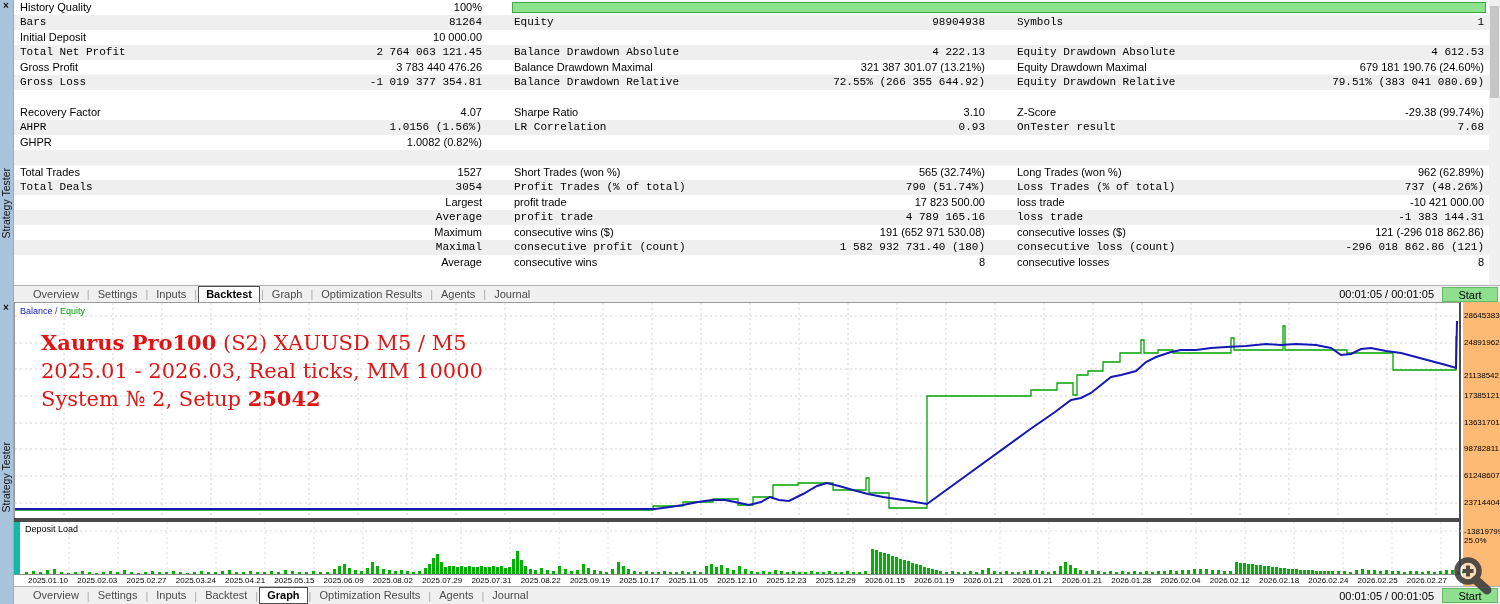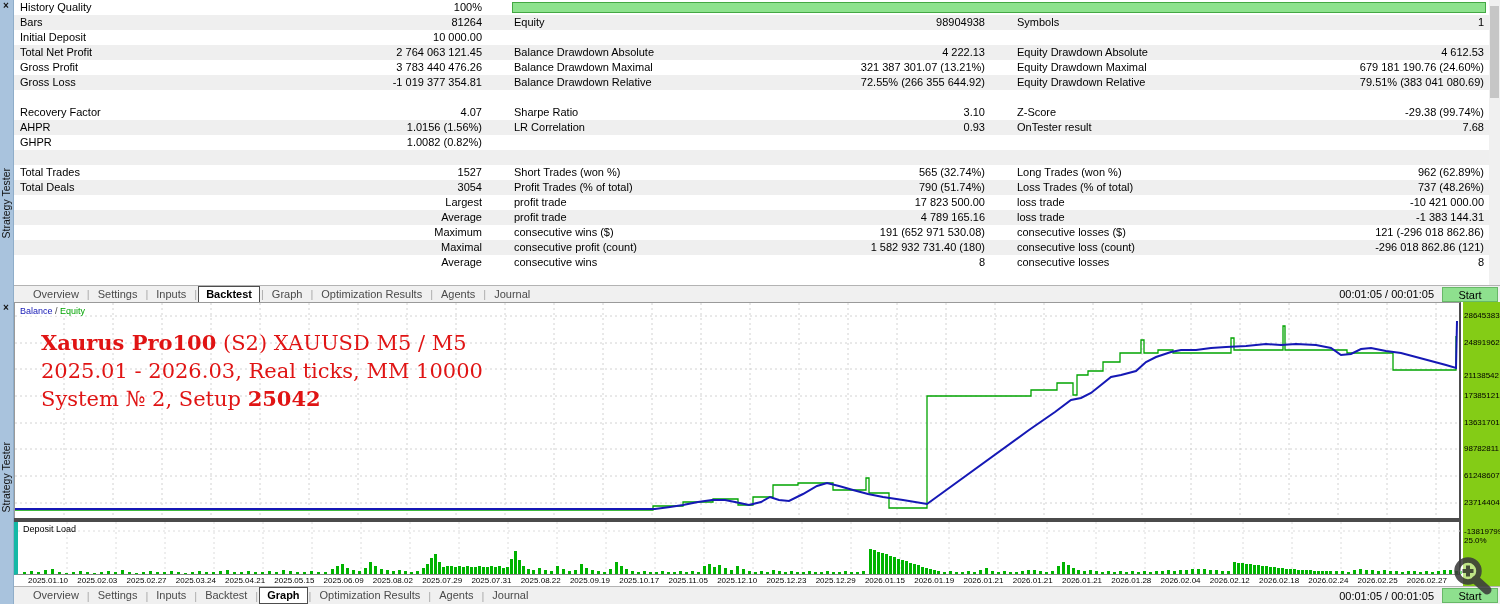--- a/index.html
+++ b/index.html
@@ -7,21 +7,21 @@
   #app{position:relative;width:1500px;height:604px;background:#ffffff;overflow:hidden;}
 
   
   .strip{position:absolute;left:0;width:14px;background:#a9c3dd;border-right:1px solid #8fadc9;box-sizing:border-box;}
   .strip .closex{position:absolute;top:0px;left:3px;font-size:10px;font-weight:bold;color:#111;line-height:12px;cursor:pointer;}
   .strip .vlabel{position:absolute;left:0px;writing-mode:vertical-rl;transform:rotate(180deg);font-size:10.5px;color:#111;white-space:nowrap;}
 
   
   .stats{position:absolute;left:14px;top:0;width:1475px;height:285px;background:#fff;font-size:11px;color:#000;}
   .srow{display:flex;height:15px;line-height:15px;background:#fff;}
-  .srow.shade{background:#efefef;}
+  .srow.shade{background:#efefef;font-family:Liberation Mono, monospace;}
   .scell{display:flex;justify-content:space-between;box-sizing:border-box;overflow:hidden;white-space:nowrap;}
   .scell.c0{width:476px;padding-left:6px;padding-right:8px;}
   .scell.c1{width:503px;padding-left:24px;padding-right:8px;}
   .scell.c2{width:496px;padding-left:24px;padding-right:5px;}
   .qbarwrap{width:999px;box-sizing:border-box;padding-left:22px;padding-right:3px;}
   .qbar{height:11px;margin-top:2px;background:#8de28d;border:1px solid #43a843;box-sizing:border-box;}
 
   
   .vscroll{position:absolute;left:1489px;top:0;width:11px;height:285px;background:#f0f0f0;}
   .vthumb{position:absolute;left:1px;top:6px;width:9px;height:92px;background:#c6c6c6;}
@@ -34,26 +34,26 @@
   .tab.active{background:#fff;border:1px solid #4d4d4d;font-weight:bold;color:#000;}
   .tsep{color:#aaa;padding:0 1px;}
   .bar-right{margin-left:auto;display:flex;align-items:center;}
   .time{font-size:11px;color:#000;margin-right:8px;}
   .start-btn{width:56px;height:15px;background:#8ee08e;border:1px solid #67b867;text-align:center;font-size:11px;line-height:14px;color:#000;cursor:pointer;box-sizing:border-box;margin-right:2px;}
 
   
   .chart{position:absolute;left:14px;top:302px;width:1447px;height:216px;background:#fff;border-top:1px solid #9a9a9a;border-left:1px solid #9a9a9a;border-right:2px solid #4d4d4d;box-sizing:border-box;}
   .legend{position:absolute;left:5px;top:3px;font-size:9px;z-index:3;background:rgba(255,255,255,.7);}
   .anno{position:absolute;left:26px;top:26px;font-family:"DejaVu Serif",serif;font-size:21px;line-height:28px;color:#e01414;z-index:2;white-space:nowrap;}
-  .axis-col{position:absolute;left:1463px;top:302px;width:37px;height:302px;background:#84cc16;font-size:8px;color:#000;}
+  .axis-col{position:absolute;left:1463px;top:302px;width:37px;height:302px;background:#fdba74;font-size:8px;color:#000;}
   .axis-col span{position:absolute;left:1px;white-space:nowrap;}
 
   .sep-bar{position:absolute;left:14px;top:518px;width:1447px;height:4px;background:#4b4b4b;}
 
-  .deposit{position:absolute;left:14px;top:522px;width:1447px;height:53px;background:#fff;border-left:4px solid #14b8a6;border-right:2px solid #4d4d4d;border-bottom:1px solid #8a8a8a;box-sizing:border-box;}
+  .deposit{position:absolute;left:14px;top:522px;width:1447px;height:53px;background:#fff;border-left:6px solid #14b8a6;border-right:2px solid #4d4d4d;border-bottom:1px solid #8a8a8a;box-sizing:border-box;}
   .dl-label{position:absolute;left:5px;top:2px;font-size:9px;color:#000;z-index:2;}
 
   .dates{position:absolute;left:14px;top:576px;width:1447px;display:flex;justify-content:space-between;font-size:8px;color:#000;box-sizing:border-box;padding:0 14px;white-space:nowrap;}
 
   .magnifier{position:absolute;left:1450px;top:554px;width:46px;height:46px;z-index:5;opacity:.88;}
 </style>
 </head>
 <body>
 
 <div id="app">

